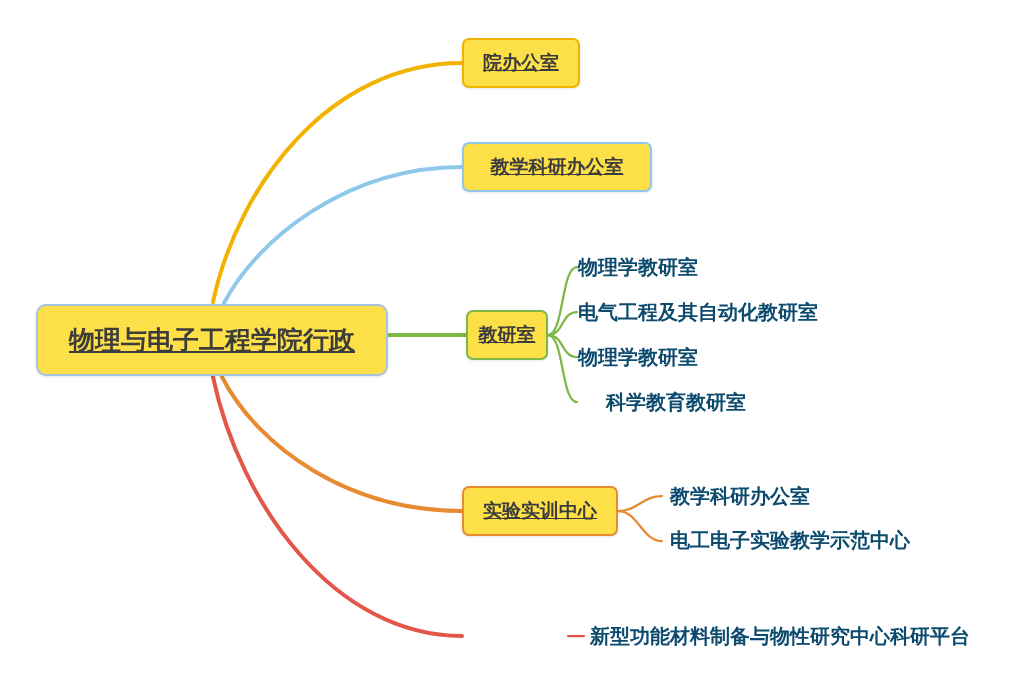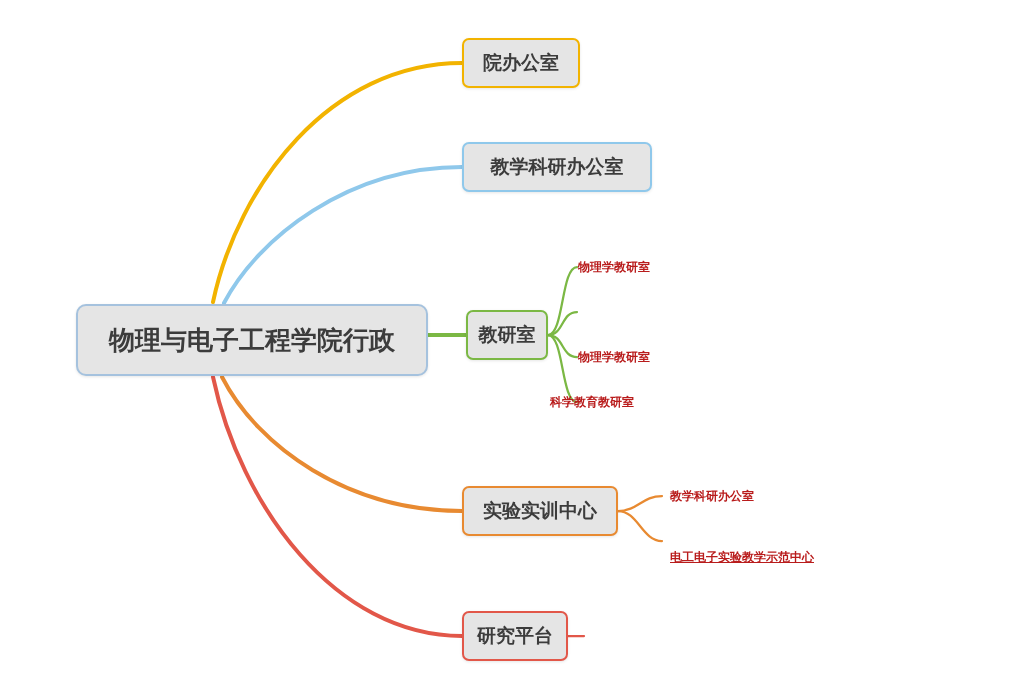--- a/index.html
+++ b/index.html
@@ -24,55 +24,56 @@
     fill: none;
     stroke-linecap: round;
   }
   svg.links path.main { stroke-width: 4; }
   svg.links path.sub  { stroke-width: 2.25; }
   .node {
     position: absolute;
     display: flex;
     align-items: center;
     justify-content: center;
-    background: #e5e5e5;
+    background: #fde047;
     border: 2px solid #999;
     border-radius: 8px;
     font-weight: bold;
     color: #3c3c3c;
     white-space: nowrap;
     box-shadow: 0 1px 3px rgba(0,0,0,0.10);
     box-sizing: border-box;
+    text-decoration: underline;
   }
   .node.root {
     left: 36px; top: 304px; width: 352px; height: 72px;
     font-size: 26px;
     border-radius: 10px;
   }
   .node.topic { font-size: 19px; height: 50px; border-radius: 7px; }
   .node.t0 { left: 462px; top: 38px;  width: 118px; }
   .node.t1 { left: 462px; top: 142px; width: 190px; }
   .node.t2 { left: 466px; top: 310px; width: 82px;  }
   .node.t3 { left: 462px; top: 486px; width: 156px; }
   .node.t4 { left: 462px; top: 611px; width: 106px; }
   .leaf {
     position: absolute;
     height: 22px;
     line-height: 22px;
-    font-size: 12px;
+    font-size: 20px;
     font-weight: bold;
-    color: #b91c1c;
+    color: #0c4a6e;
     white-space: nowrap;
   }
   .leaf.g0 { left: 578px; top: 256px; }
   .leaf.g1 { left: 578px; top: 301px; }
   .leaf.g2 { left: 578px; top: 346px; }
-  .leaf.g3 { left: 550px; top: 391px; }
+  .leaf.g3 { left: 606px; top: 391px; }
   .leaf.o0 { left: 670px; top: 485px; }
-  .leaf.o1 { left: 670px; top: 546px; text-decoration: underline; }
+  .leaf.o1 { left: 670px; top: 529px; }
   .leaf.r0 { left: 590px; top: 625px; }
 </style>
 </head>
 <body>
 
 <div class="canvas">
 
   <svg class="links" width="1024" height="693" viewBox="0 0 1024 693">
 
     <path class="main" d="M 213 302 C 238 185, 330 63, 462 63" stroke="#f2b300"></path>
@@ -85,33 +86,34 @@
     <path class="sub" d="M 548 335 C 564 335, 561 312, 577 312" stroke="#7bb844"></path>
     <path class="sub" d="M 548 335 C 564 335, 561 357, 577 357" stroke="#7bb844"></path>
     <path class="sub" d="M 548 335 C 564 335, 561 402, 577 402" stroke="#7bb844"></path>
 
     <path class="sub" d="M 618 511 C 638 511, 642 496, 662 496" stroke="#e88a31"></path>
     <path class="sub" d="M 618 511 C 638 511, 642 541, 662 541" stroke="#e88a31"></path>
 
     <path class="sub" d="M 568 636 L 584 636" stroke="#e25749"></path>
   </svg>
 
-  <div class="node root" style="border-color: rgb(165, 194, 222); margin-left: 40px;">物理与电子工程学院行政</div>
+  <div class="node root" style="border-color: rgb(165, 194, 222);">物理与电子工程学院行政</div>
 
   <div class="node topic t0" style="border-color: rgb(242, 179, 0);">院办公室</div>
 
   <div class="node topic t1" style="border-color: rgb(143, 200, 235); text-align: center;">教学科研办公室</div>
 
   <div class="node topic t2" style="border-color: rgb(123, 184, 68);">教研室</div>
 
   <div class="node topic t3" style="border-color: rgb(232, 138, 49);">实验实训中心</div>
 
-  <div class="node topic t4" style="border-color: rgb(226, 87, 73);">研究平台</div>
 
   <div class="leaf g0">物理学教研室</div>
+  <div class="leaf g1">电气工程及其自动化教研室</div>
   <div class="leaf g2">物理学教研室</div>
   <div class="leaf g3">科学教育教研室</div>
 
   <div class="leaf o0">教学科研办公室</div>
   <div class="leaf o1">电工电子实验教学示范中心</div>
 
+  <div class="leaf r0">新型功能材料制备与物性研究中心科研平台</div>
 
 </div>
 
 </body></html>

